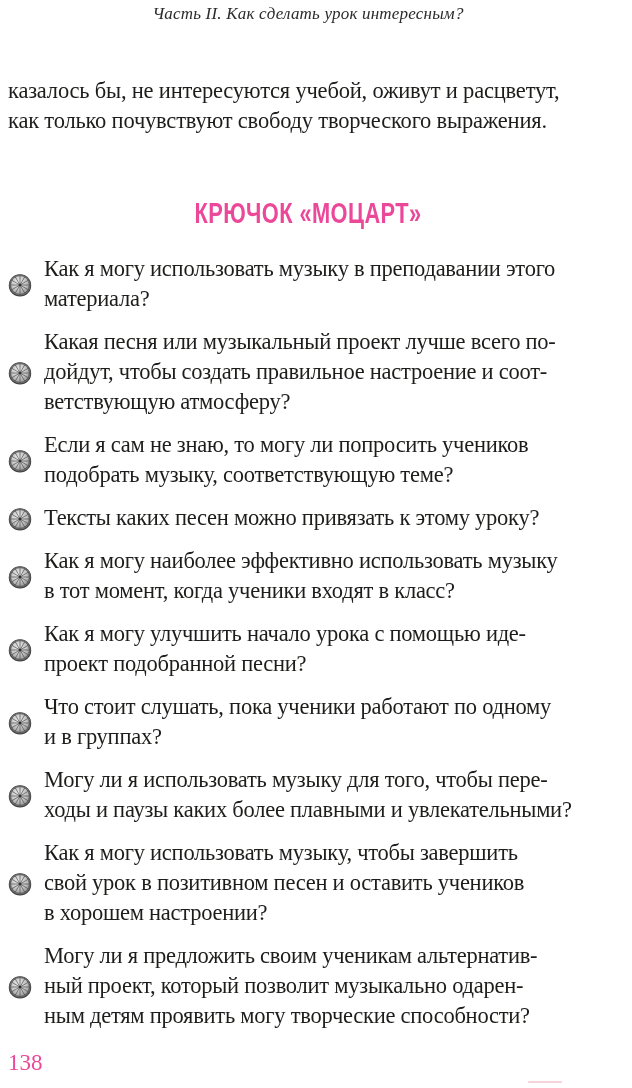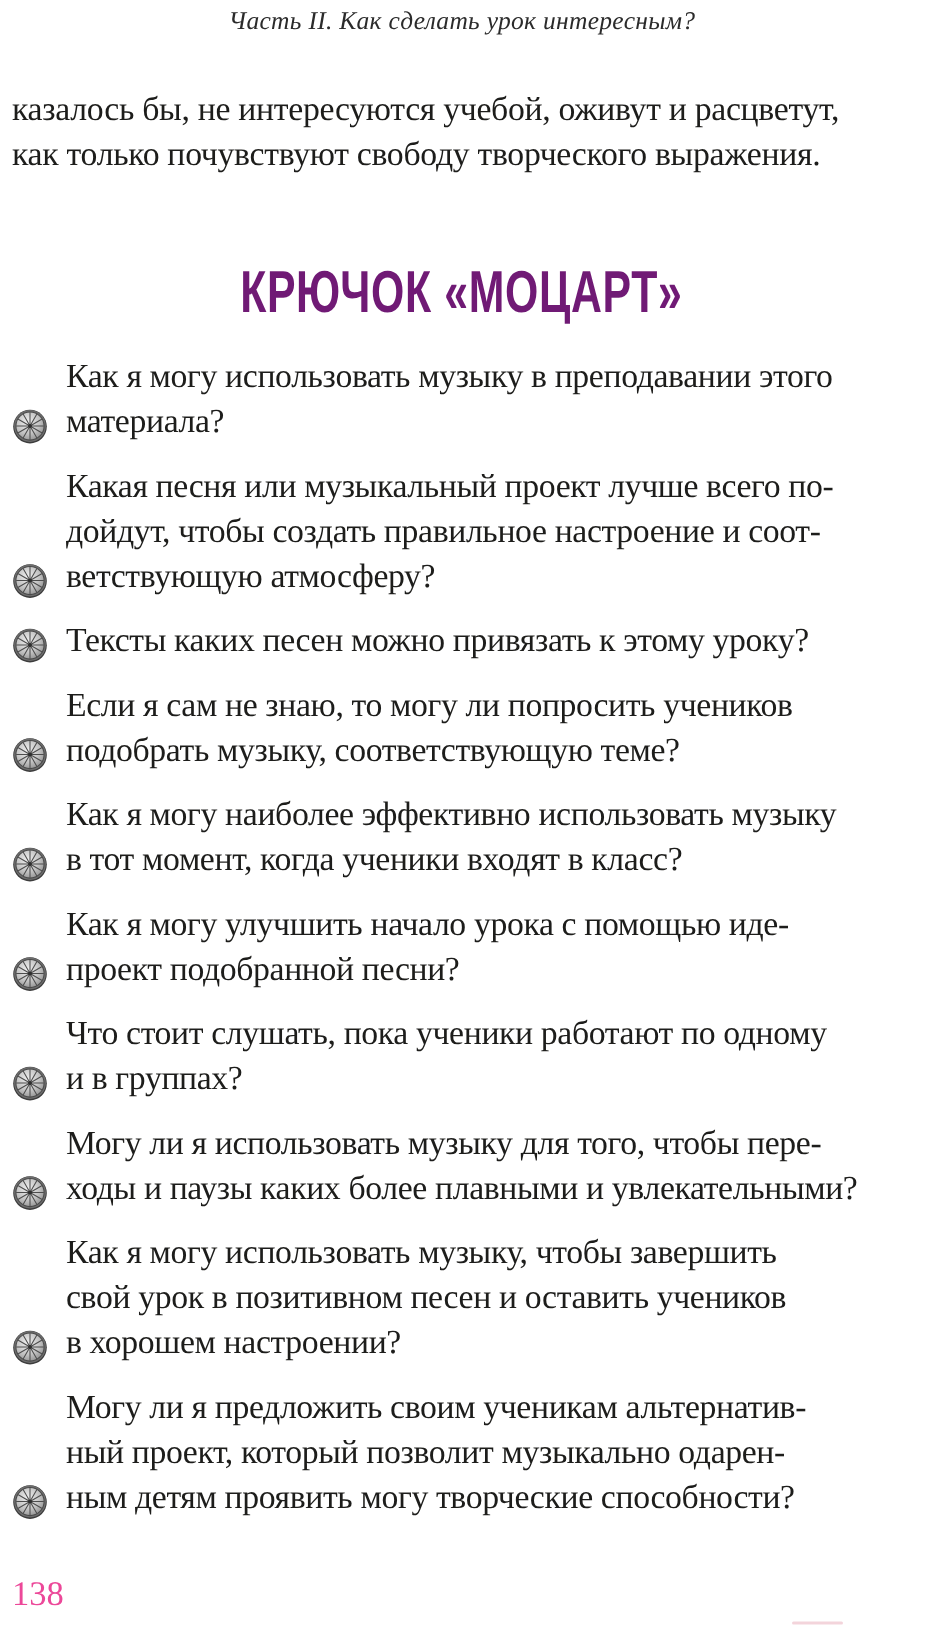--- a/index.html
+++ b/index.html
@@ -24,49 +24,49 @@
   }
   .running-header {
     text-align: center;
     font-style: italic;
     font-size: 17px;
     line-height: 20px;
     color: #2b2b2b;
     letter-spacing: 0.2px;
   }
   .intro {
-    margin: 34px 0 0 0;
+    margin: 52px 0 0 0;
     font-size: 22.5px;
     line-height: 30px;
     letter-spacing: -0.2px;
     white-space: pre-line;
   }
   .section-title {
     margin: 54px 0 0 0;
     text-align: center;
     font-weight: 800;
-    font-size: 34px;
+    font-size: 26px;
     line-height: 46px;
-    color: #701a75;
+    color: #ec4899;
     font-family: "Liberation Sans", sans-serif;
   }
   .section-title > span {
     display: inline-block;
     transform: scale(0.84, 1.16);
     transform-origin: center;
     letter-spacing: 0.5px;
   }
   ul.hook-list {
     list-style: none;
     margin: 18px 0 0 0;
     padding: 0;
   }
   ul.hook-list li {
     display: flex;
-    align-items: flex-end;
+    align-items: center;
     margin: 0 0 13px 0;
   }
   .bullet {
     flex: 0 0 auto;
     width: 24px;
     height: 24px;
     margin: 2px 12px 0 0;
   }
   .bullet svg { display: block; }
   .item-text {
@@ -203,55 +203,55 @@
           <line x1="12" y1="12" x2="3" y2="12"></line>
           <line x1="12" y1="12" x2="4.2" y2="7.5"></line>
           <line x1="12" y1="12" x2="7.5" y2="4.2"></line>
           <line x1="12" y1="12" x2="12" y2="3"></line>
           <line x1="12" y1="12" x2="16.5" y2="4.2"></line>
           <line x1="12" y1="12" x2="19.8" y2="7.5"></line>
         </g>
         <circle cx="12" cy="12" r="1.3" fill="#2f2f2f"></circle>
       </svg>
     </span>
-    <span class="item-text">Тексты каких песен можно привязать к этому уроку?</span>
-  </li>
-
-  <li>
-    <span class="bullet">
-      <svg width="24" height="24" viewBox="0 0 24 24">
-        <defs>
-          <radialGradient id="medal-grad" cx="42%" cy="36%" r="70%">
-            <stop offset="0%" stop-color="#efefef"></stop>
-            <stop offset="60%" stop-color="#c2c2c2"></stop>
-            <stop offset="100%" stop-color="#8f8f8f"></stop>
-          </radialGradient>
-        </defs>
-        <circle cx="12" cy="12.4" r="11.2" fill="#3c3c3c"></circle>
-        <circle cx="12" cy="12" r="10.6" fill="#6e6e6e"></circle>
-        <circle cx="12" cy="12" r="9.4" fill="url(#medal-grad)" stroke="#4a4a4a" stroke-width="0.7"></circle>
-        <g stroke="#4d4d4d" stroke-width="0.7" stroke-linecap="round">
-          <line x1="12" y1="12" x2="21" y2="12"></line>
-          <line x1="12" y1="12" x2="19.8" y2="16.5"></line>
-          <line x1="12" y1="12" x2="16.5" y2="19.8"></line>
-          <line x1="12" y1="12" x2="12" y2="21"></line>
-          <line x1="12" y1="12" x2="7.5" y2="19.8"></line>
-          <line x1="12" y1="12" x2="4.2" y2="16.5"></line>
-          <line x1="12" y1="12" x2="3" y2="12"></line>
-          <line x1="12" y1="12" x2="4.2" y2="7.5"></line>
-          <line x1="12" y1="12" x2="7.5" y2="4.2"></line>
-          <line x1="12" y1="12" x2="12" y2="3"></line>
-          <line x1="12" y1="12" x2="16.5" y2="4.2"></line>
-          <line x1="12" y1="12" x2="19.8" y2="7.5"></line>
-        </g>
-        <circle cx="12" cy="12" r="1.3" fill="#2f2f2f"></circle>
-      </svg>
-    </span>
     <span class="item-text">Если я сам не знаю, то могу ли попросить учеников
 подобрать музыку, соответствующую теме?</span>
+  </li>
+
+  <li>
+    <span class="bullet">
+      <svg width="24" height="24" viewBox="0 0 24 24">
+        <defs>
+          <radialGradient id="medal-grad" cx="42%" cy="36%" r="70%">
+            <stop offset="0%" stop-color="#efefef"></stop>
+            <stop offset="60%" stop-color="#c2c2c2"></stop>
+            <stop offset="100%" stop-color="#8f8f8f"></stop>
+          </radialGradient>
+        </defs>
+        <circle cx="12" cy="12.4" r="11.2" fill="#3c3c3c"></circle>
+        <circle cx="12" cy="12" r="10.6" fill="#6e6e6e"></circle>
+        <circle cx="12" cy="12" r="9.4" fill="url(#medal-grad)" stroke="#4a4a4a" stroke-width="0.7"></circle>
+        <g stroke="#4d4d4d" stroke-width="0.7" stroke-linecap="round">
+          <line x1="12" y1="12" x2="21" y2="12"></line>
+          <line x1="12" y1="12" x2="19.8" y2="16.5"></line>
+          <line x1="12" y1="12" x2="16.5" y2="19.8"></line>
+          <line x1="12" y1="12" x2="12" y2="21"></line>
+          <line x1="12" y1="12" x2="7.5" y2="19.8"></line>
+          <line x1="12" y1="12" x2="4.2" y2="16.5"></line>
+          <line x1="12" y1="12" x2="3" y2="12"></line>
+          <line x1="12" y1="12" x2="4.2" y2="7.5"></line>
+          <line x1="12" y1="12" x2="7.5" y2="4.2"></line>
+          <line x1="12" y1="12" x2="12" y2="3"></line>
+          <line x1="12" y1="12" x2="16.5" y2="4.2"></line>
+          <line x1="12" y1="12" x2="19.8" y2="7.5"></line>
+        </g>
+        <circle cx="12" cy="12" r="1.3" fill="#2f2f2f"></circle>
+      </svg>
+    </span>
+    <span class="item-text">Тексты каких песен можно привязать к этому уроку?</span>
   </li>
 
   <li>
     <span class="bullet">
       <svg width="24" height="24" viewBox="0 0 24 24">
         <defs>
           <radialGradient id="medal-grad" cx="42%" cy="36%" r="70%">
             <stop offset="0%" stop-color="#efefef"></stop>
             <stop offset="60%" stop-color="#c2c2c2"></stop>
             <stop offset="100%" stop-color="#8f8f8f"></stop>

